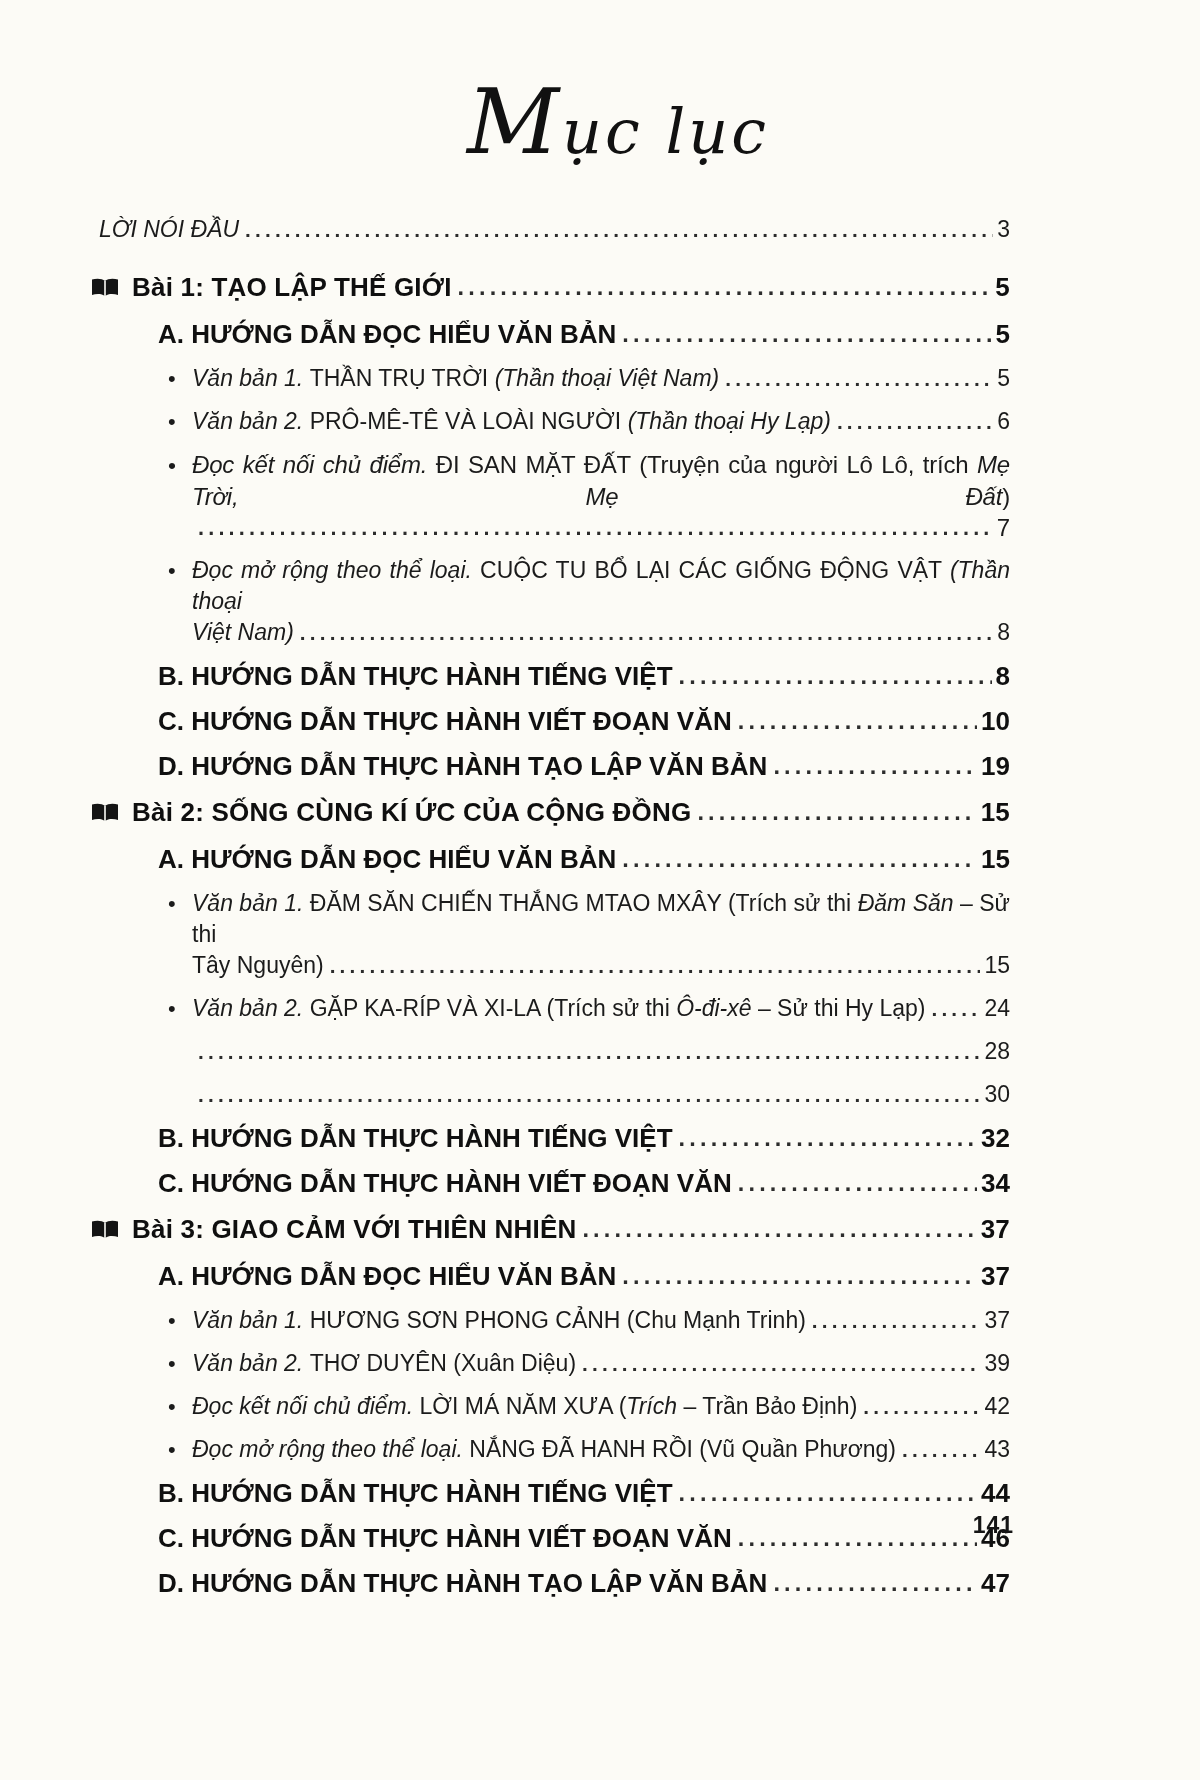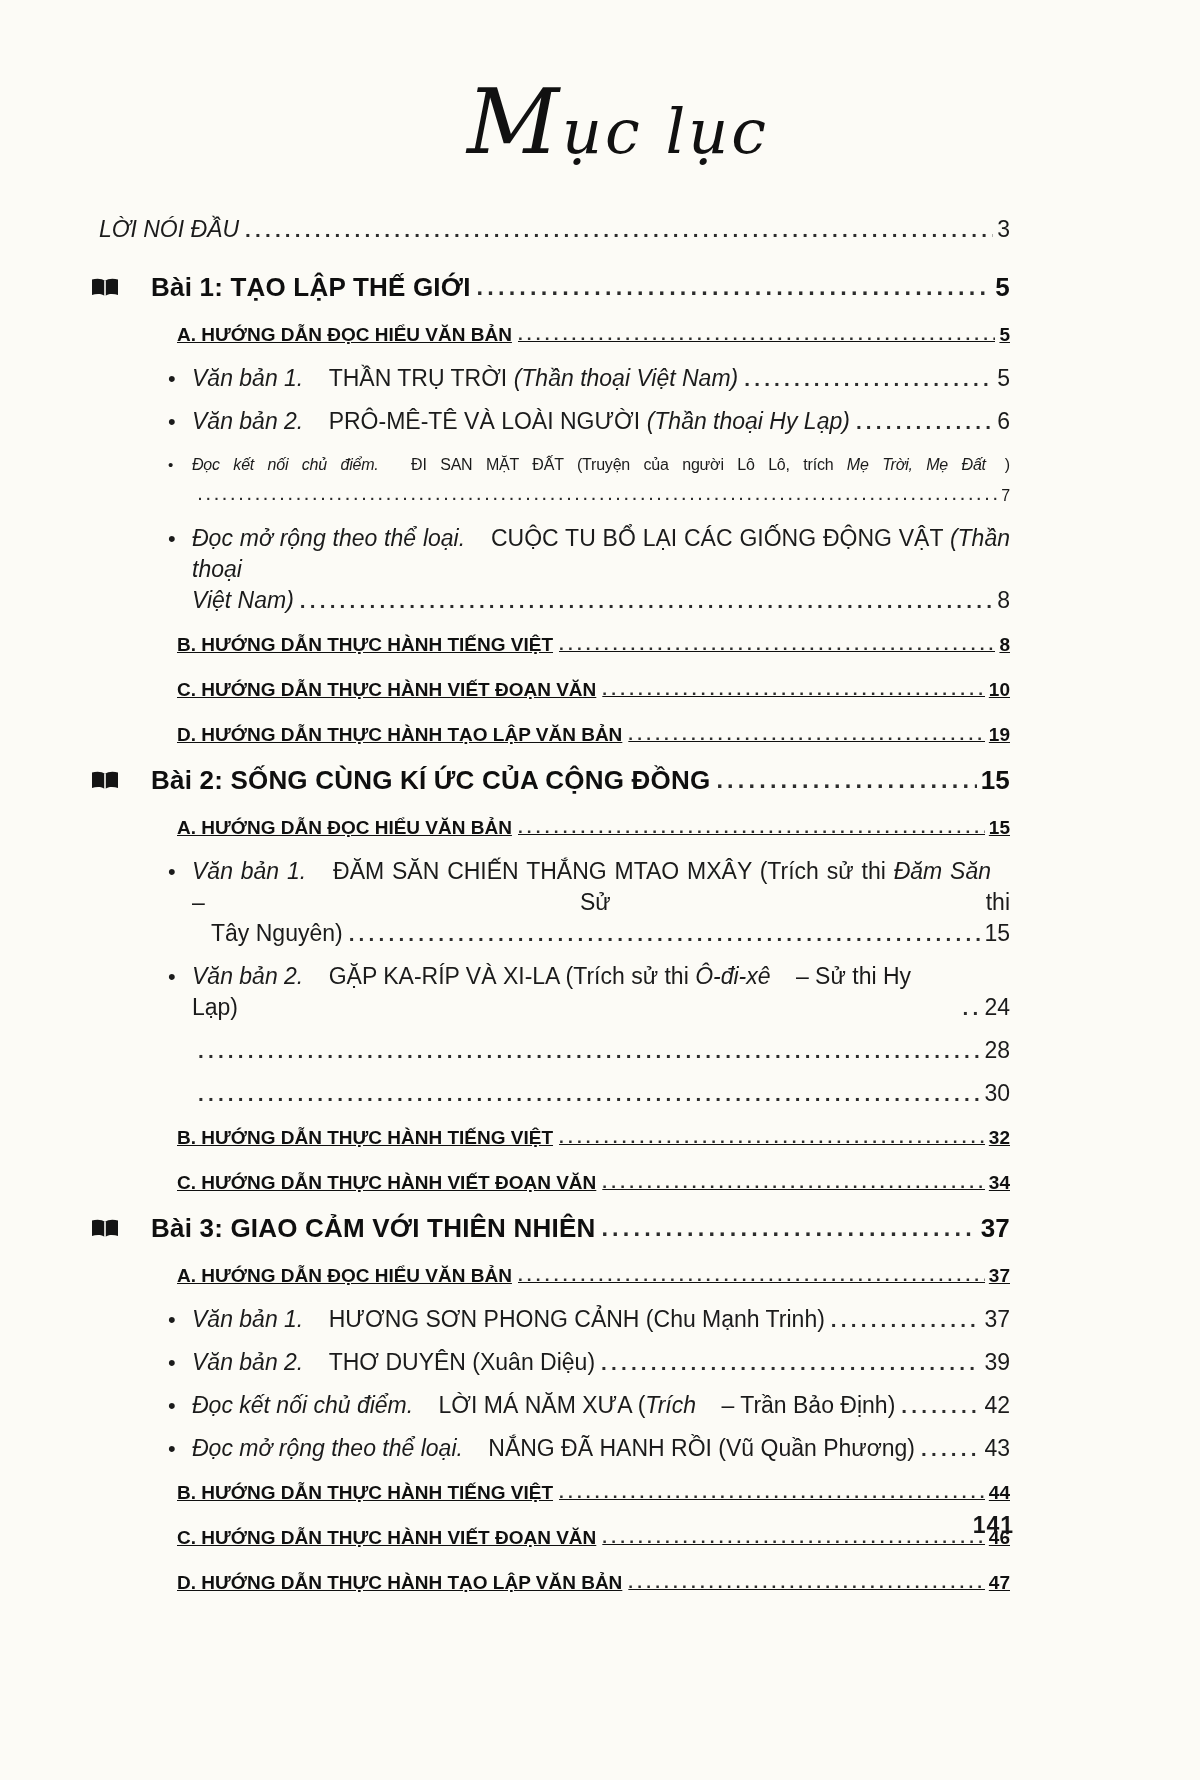--- a/index.html
+++ b/index.html
@@ -50,27 +50,27 @@
     letter-spacing: 4.2px;
     font-size: 0.9em;
     font-weight: 600;
     font-style: normal;
     color: #2c2c2c;
     margin: 0 4px 0 6px;
   }
   .pg { flex: 0 0 auto; font-style: normal; }
 
   .part-italic { font-style: italic; }
-  .part-normal { font-style: normal; margin-left: 19px; }
+  .part-normal { font-style: normal; }
 
   .level-intro   { font-size: 23px;   padding-left: 14px;  line-height: 33px; margin-bottom: 24px; }
   .level-chapter { font-size: 26px;   padding-left: 47px;  line-height: 35px; font-weight: 700; letter-spacing: 0.2px; margin-top: 3px; margin-bottom: 13px; color: #0f0f0f; }
-  .level-section { font-size: 19px; padding-left: 73px;  line-height: 33px; font-weight: 700; color: #101010; text-decoration: underline; }
+  .level-section { font-size: 26px; padding-left: 73px;  line-height: 33px; font-weight: 700; color: #101010; }
   .level-item    { font-size: 23px; padding-left: 107px; line-height: 31px; }
-  .tight         { font-size: 16px; letter-spacing: -0.2px; }
+  .tight         { font-size: 24px; letter-spacing: -0.2px; }
 
   .marker { display: inline-block; }
   .marker-book { width: 42px; margin-left: -42px; }
   .marker-book svg { vertical-align: -3px; }
   .marker-bullet { width: 24px; margin-left: -24px; font-size: 0.95em; }
 
   .footer-num {
     position: absolute;
     top: 1512px;
     right: 186px;

